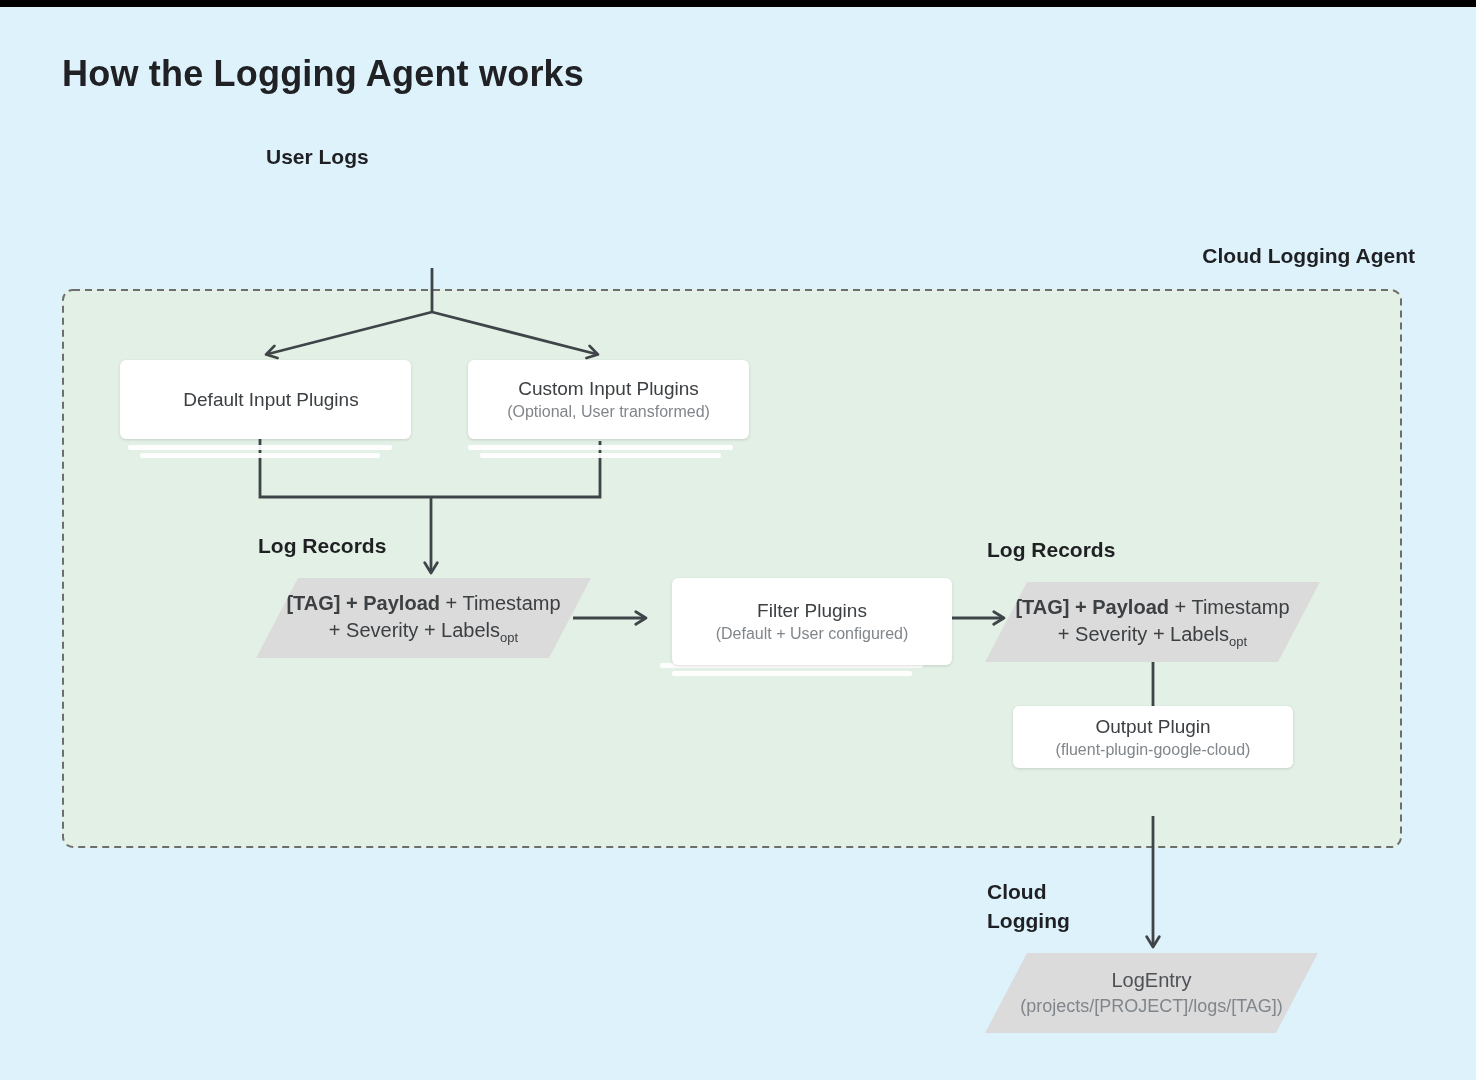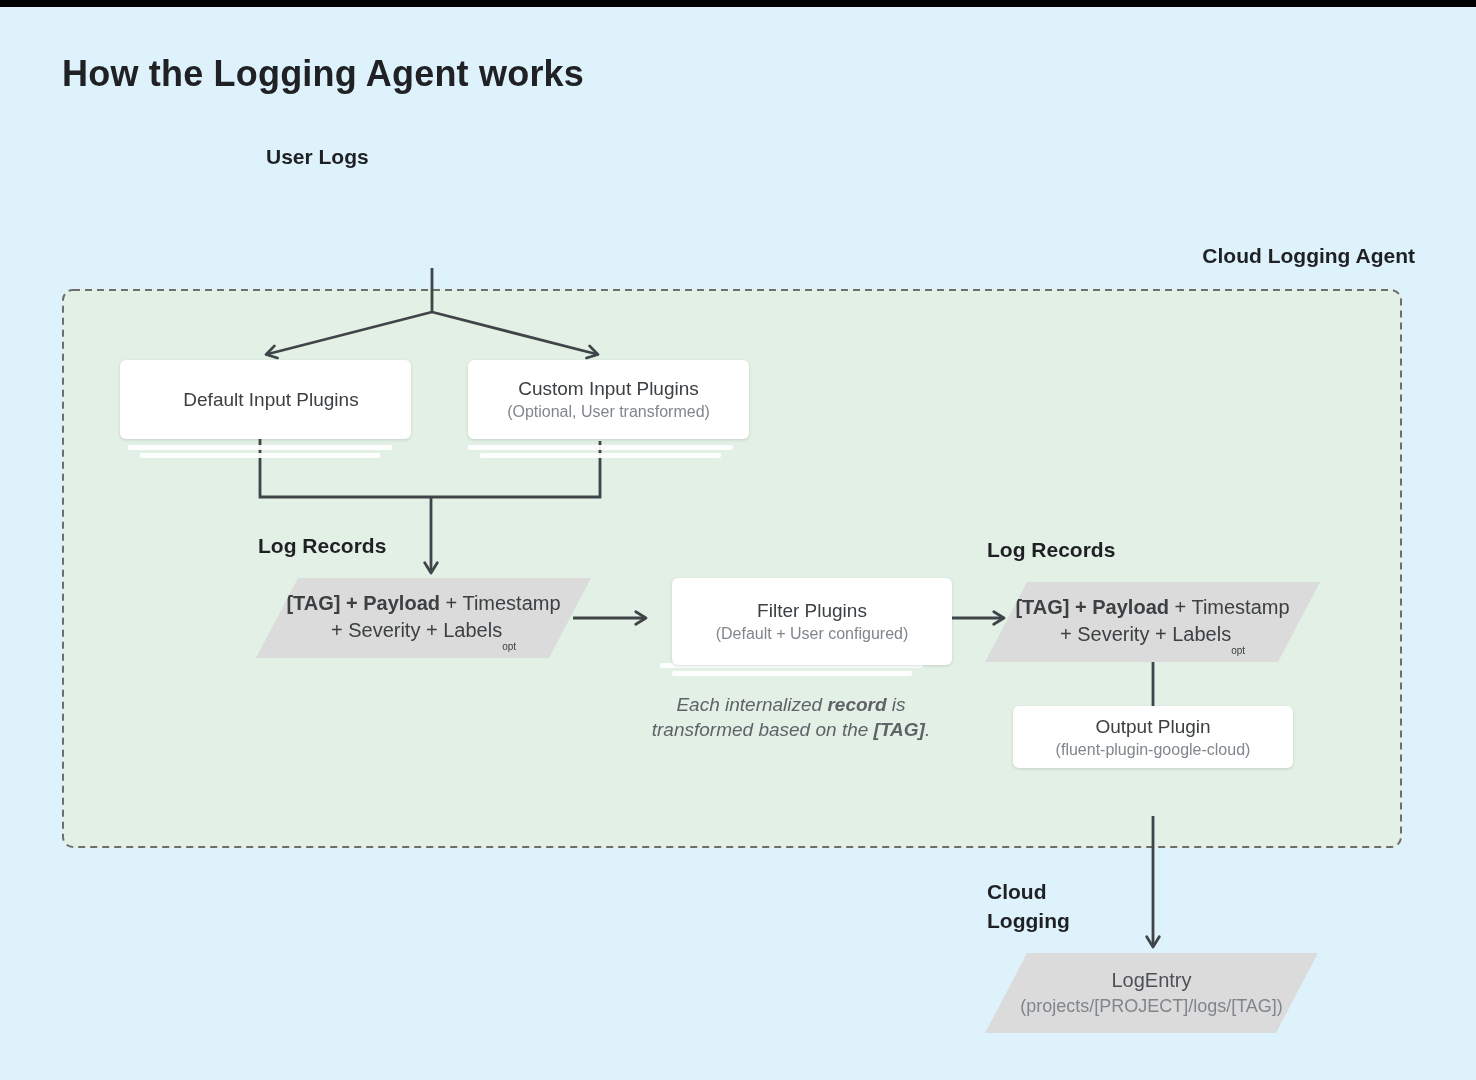--- a/index.html
+++ b/index.html
@@ -22,21 +22,21 @@
         display:flex;flex-direction:column;align-items:center;justify-content:center;text-align:center;z-index:4;}
   .node .ntitle{font-size:19px;color:var(--c-text_primary);line-height:25px;}
   .node .nsub{font-size:16px;color:var(--c-text_secondary);line-height:22px;}
   .para{position:absolute;background:var(--c-shape_fill);
         clip-path:polygon(42px 0,100% 0,calc(100% - 42px) 100%,0 100%);
         display:flex;flex-direction:column;align-items:center;justify-content:center;text-align:center;z-index:4;}
   .para .pline{font-size:20px;color:var(--c-text_primary);line-height:27px;}
   .para .pline b{font-weight:700;}
   .para .ptitle{font-size:20px;color:#4d5156;line-height:27px;}
   .para .psub{font-size:18px;color:var(--c-text_secondary);line-height:25px;}
-  .subsc{font-size:10px;position:relative;top:13px;}
+  .subsc{font-size:13px;position:relative;top:5px;}
   .caption{position:absolute;left:610px;top:692px;width:362px;text-align:center;font-style:italic;
            font-size:19px;line-height:25px;color:var(--c-caption);z-index:5;}
   .caption b{font-weight:700;font-style:italic;}
 </style>
 </head>
 <body>
 
 <div class="stage">
 
   <div class="topbar"></div>
@@ -87,24 +87,20 @@
   <div class="para" style="left:256px;top:578px;width:335px;height:80px;">
     <div class="pline"><b>[TAG] + Payload</b><span> + Timestamp</span></div>
     <div class="pline"><span>+ Severity + Labels</span><span class="subsc">opt</span></div>
   </div>
 
   <div class="node" style="left:672px;top:578px;width:280px;height:87px;">
     <div class="ntitle">Filter Plugins</div>
     <div class="nsub">(Default + User configured)</div>
   </div>
 
-  <div class="caption">
-    <span>Each internalized </span><b>record</b><span> is</span><br>
-    <span>transformed based on the </span><b>[TAG]</b><span>.</span>
-  </div>
 
   <div class="seclabel" style="left:987px;top:535px;">Log Records</div>
   <div class="para" style="left:985px;top:582px;width:335px;height:80px;">
     <div class="pline"><b>[TAG] + Payload</b><span> + Timestamp</span></div>
     <div class="pline"><span>+ Severity + Labels</span><span class="subsc">opt</span></div>
   </div>
 
   <div class="node" style="left:1013px;top:706px;width:280px;height:62px;">
     <div class="ntitle">Output Plugin</div>
     <div class="nsub">(fluent-plugin-google-cloud)</div>

